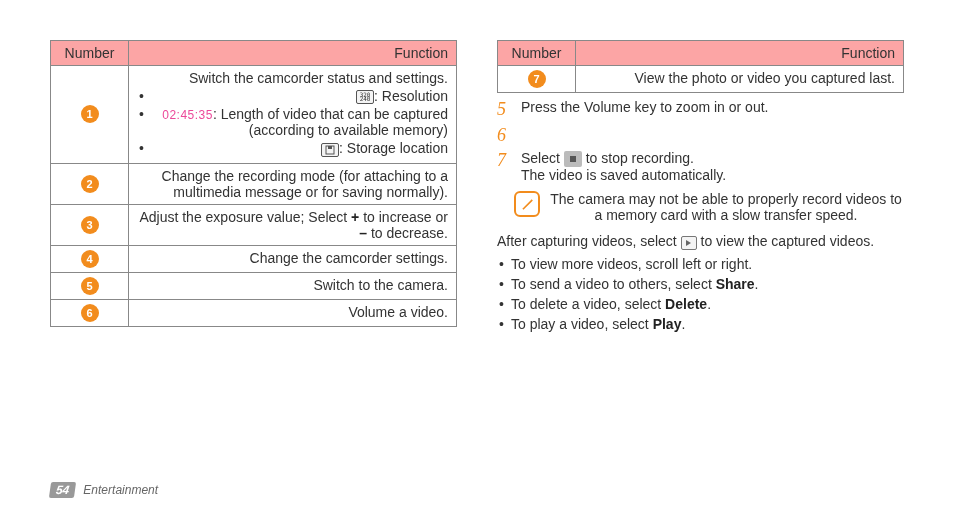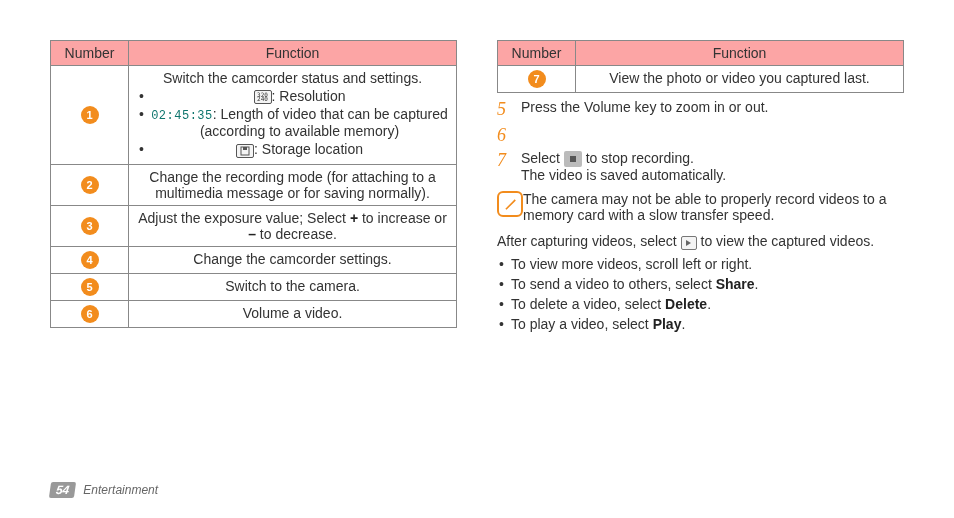--- a/index.html
+++ b/index.html
@@ -23,21 +23,21 @@
   }
   table {
     border-collapse: collapse;
     width: 100%;
     border: 1px solid #888;
   }
   th, td {
     border: 1px solid #888;
     padding: 4px 8px;
     vertical-align: top;
-    text-align: center;
+    text-align: right;
   }
   th {
     background: #fca5a5;
     font-weight: normal;
   }
   .num-col { width: 78px; text-align: center; vertical-align: middle; }
   .circle {
     display: inline-flex;
     width: 18px; height: 18px;
     border-radius: 50%;
@@ -59,29 +59,31 @@
     border-radius: 2px;
     font-size: 8px;
     height: 14px;
     min-width: 18px;
     padding: 0 1px;
     vertical-align: middle;
     line-height: 1;
     font-family: monospace;
     background: #f4f4f4;
   }
-  .timer { font-family: Liberation Mono, monospace; color: #0f766e; font-size: 12px; letter-spacing: 0.5px; }
+  .timer { font-family: Liberation Sans, sans-serif; color: #ec4899; font-size: 12px; letter-spacing: 0.5px; }
   .steps { list-style: none; padding: 0; margin-top: 6px; }
   .steps li { display: flex; gap: 10px; margin: 4px 0; align-items: flex-start; }
   .snum { font-style: italic; color: #f28c1d; font-size: 18px; font-family: Georgia, serif; width: 14px; flex: none; line-height: 1.2; }
   .sbody { flex: 1; }
   .note {
     display: flex;
-    margin: 8px 0 10px 0;
+    gap: 8px;
+    margin: 8px 0 10px 17px;
     align-items: flex-start;
+    text-align: center;
   }
   .note-icon {
     width: 26px; height: 26px; flex: none;
     border: 2px solid #f28c1d;
     border-radius: 6px;
     display: flex; align-items: center; justify-content: center;
   }
   .note-icon svg { width: 14px; height: 14px; }
   .rec-btn {
     display: inline-flex;

